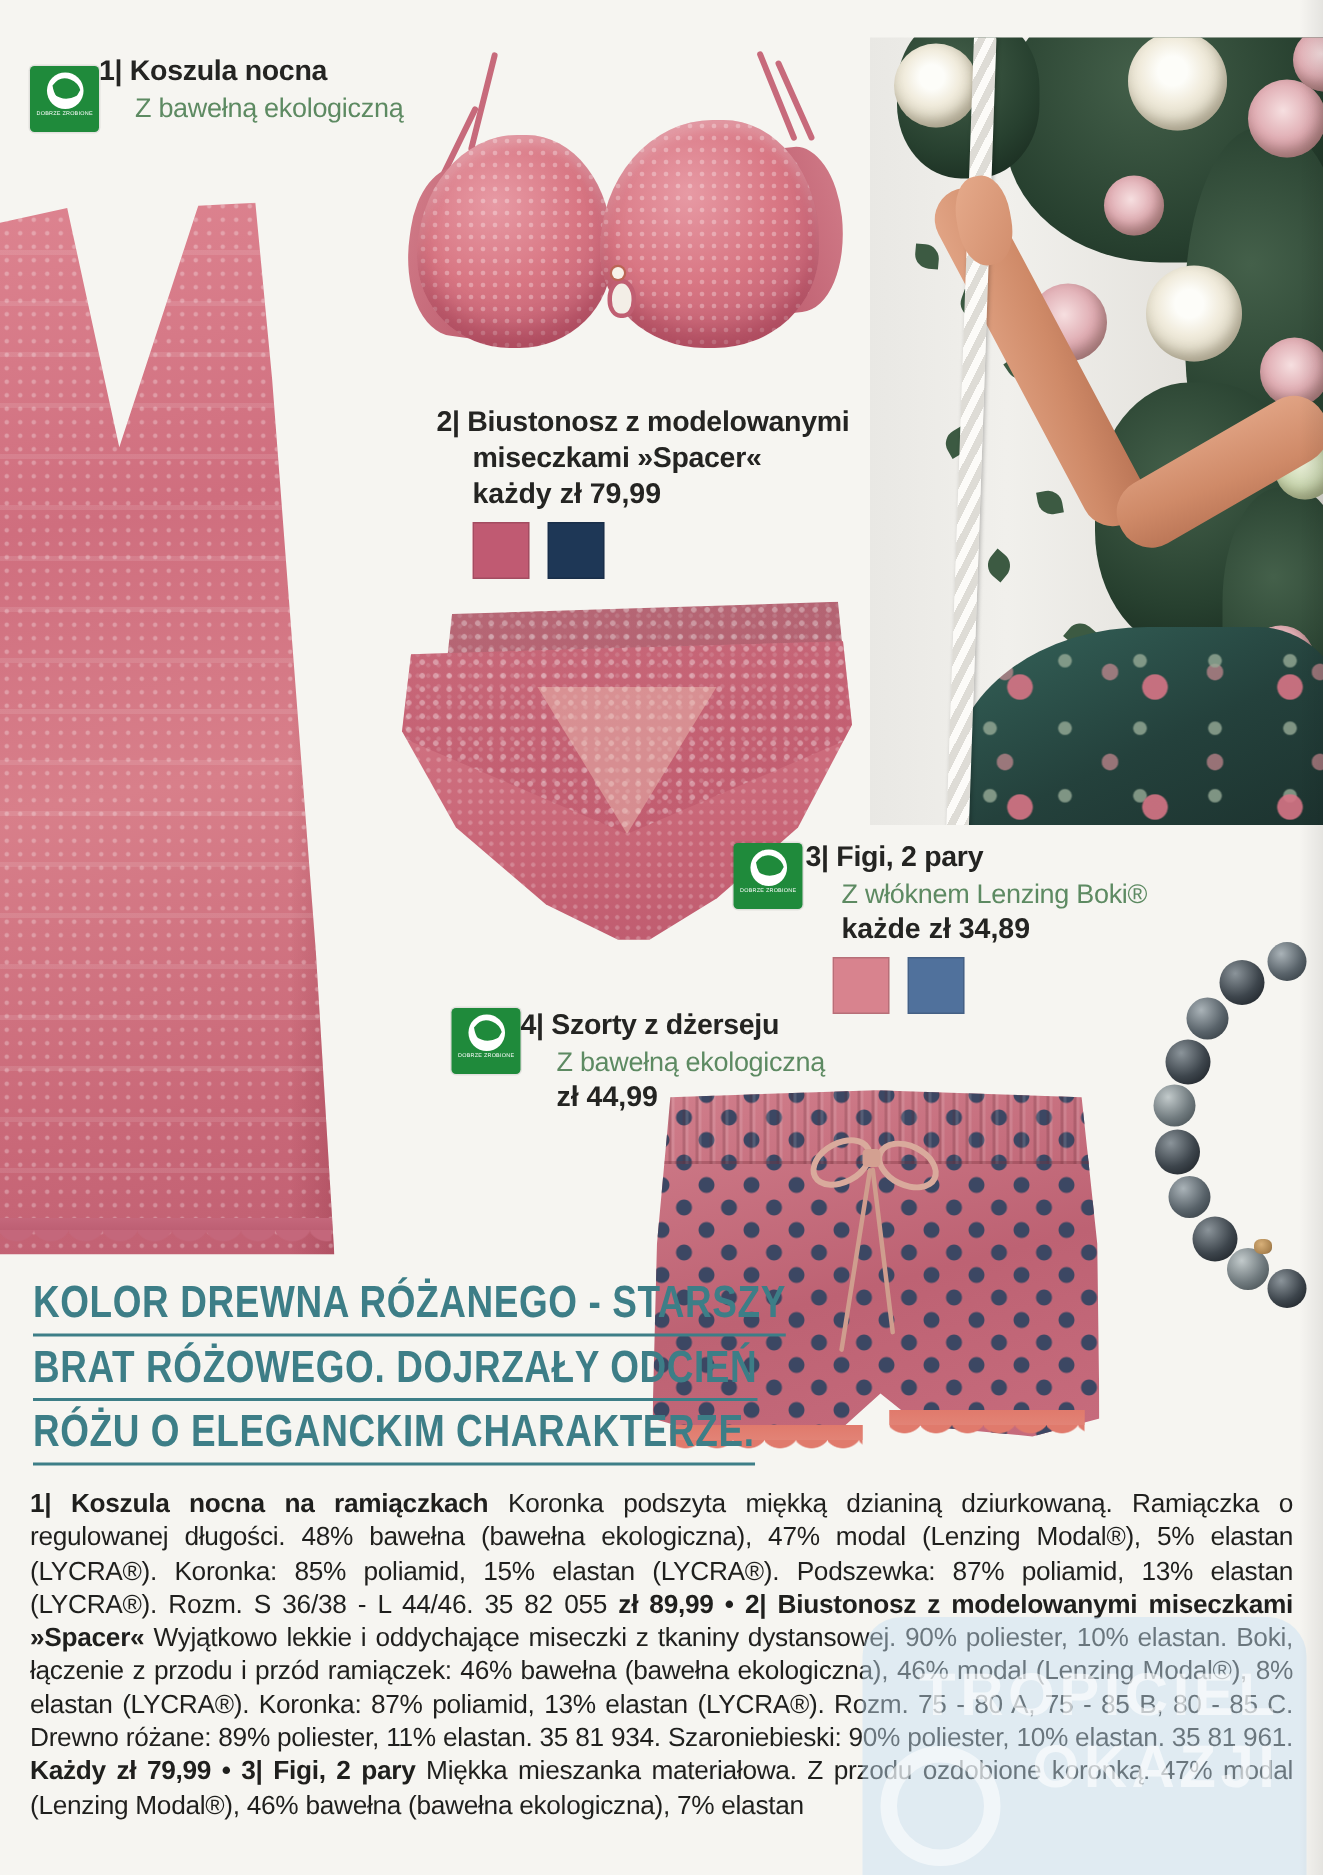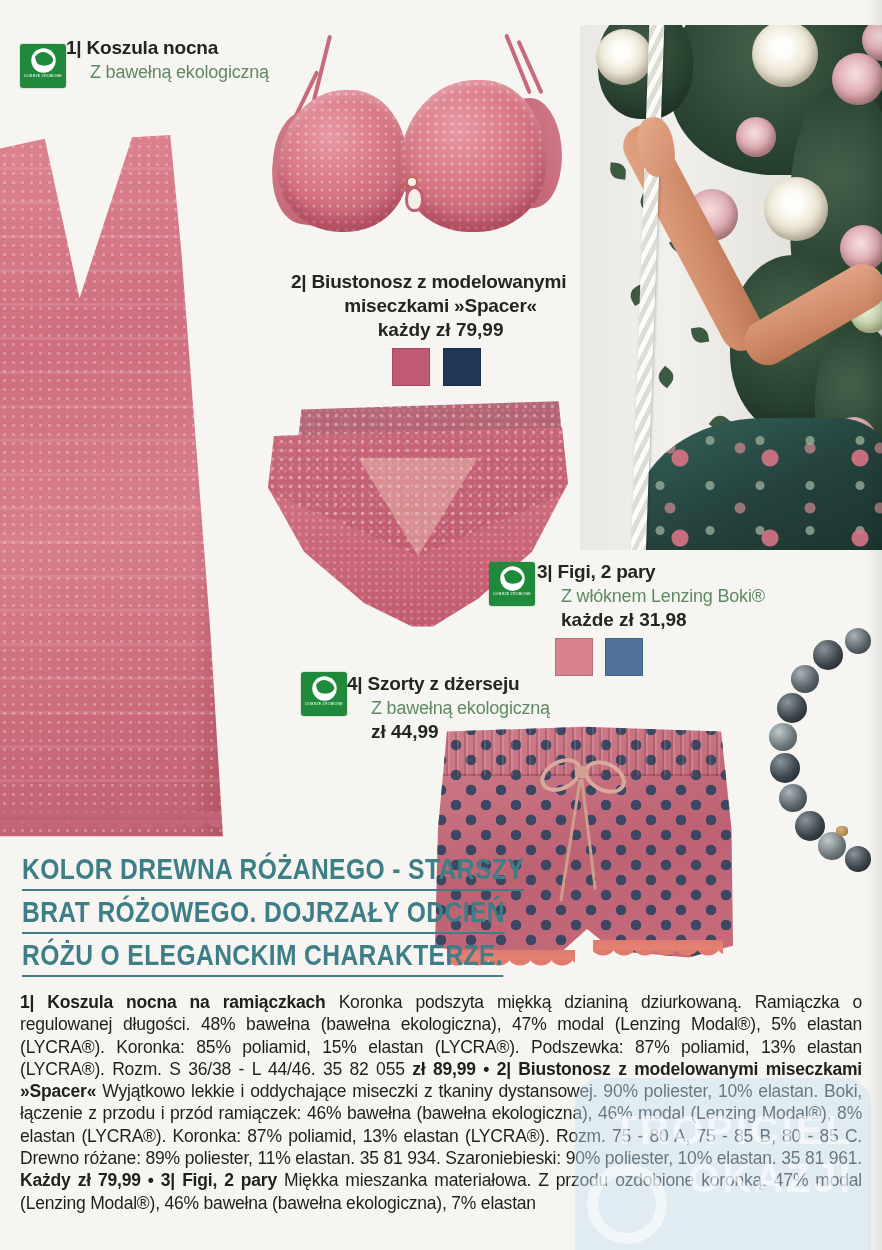--- a/index.html
+++ b/index.html
@@ -152,21 +152,21 @@
     <div class="strap" style="left:244px; top:4px; height:64px; transform:rotate(-22deg);"></div>
     <div class="strap" style="left:256px; top:10px; height:58px; transform:rotate(-24deg);"></div>
     <div class="wingL"></div>
     <div class="wingR"></div>
     <div class="cup cupL"></div>
     <div class="cup cupR"></div>
     <div class="keyhole"></div>
     <div class="charm"></div>
   </div>
 
-  <div class="abs plabel" style="left:291px; top:270px;text-align:center;">
+  <div class="abs plabel" style="left:291px; top:270px;">
     <div class="t">2| Biustonosz z modelowanymi</div>
     <div class="t ind">miseczkami »Spacer«</div>
     <div class="price ind">każdy zł 79,99</div>
     <div class="ind" style="margin-top:6px;">
       <span class="swatch" style="background: rgb(192, 90, 114);"></span>
       <span class="swatch" style="background: rgb(30, 55, 86);"></span>
     </div>
   </div>
 
   <div class="abs panties">
@@ -183,21 +183,21 @@
     <svg width="27" height="27" viewBox="0 0 27 27">
       <circle cx="13.5" cy="13.5" r="12.2" fill="#ffffff"></circle>
       <path d="M5 10 q5 -7 12 -4 q5 2 6.5 7 q-3 7 -10 7 q-7 0 -8.5 -10z" fill="#1f8a3b"></path>
       <path d="M6 16 q7 5 15 1 l-1 4 q-6 4 -13 0z" fill="#ffffff"></path>
     </svg>
     <div class="eco-caption">DOBRZE ZROBIONE</div>
   </div>
   <div class="abs plabel" style="left:537px; top:560px;">
     <div class="t">3| Figi, 2 pary</div>
     <div class="sub ind">Z włóknem Lenzing Boki®</div>
-    <div class="price ind">każde zł 31,98</div>
+    <div class="price ind">każde zł 34,89</div>
     <div style="margin-top:6px; padding-left:18px;">
       <span class="swatch" style="background: rgb(216, 131, 142);"></span>
       <span class="swatch" style="background: rgb(80, 113, 156);"></span>
     </div>
   </div>
 
   <div class="abs eco-badge" style="left:301px; top:672px;">
     <svg width="27" height="27" viewBox="0 0 27 27">
       <circle cx="13.5" cy="13.5" r="12.2" fill="#ffffff"></circle>
       <path d="M5 10 q5 -7 12 -4 q5 2 6.5 7 q-3 7 -10 7 q-7 0 -8.5 -10z" fill="#1f8a3b"></path>

